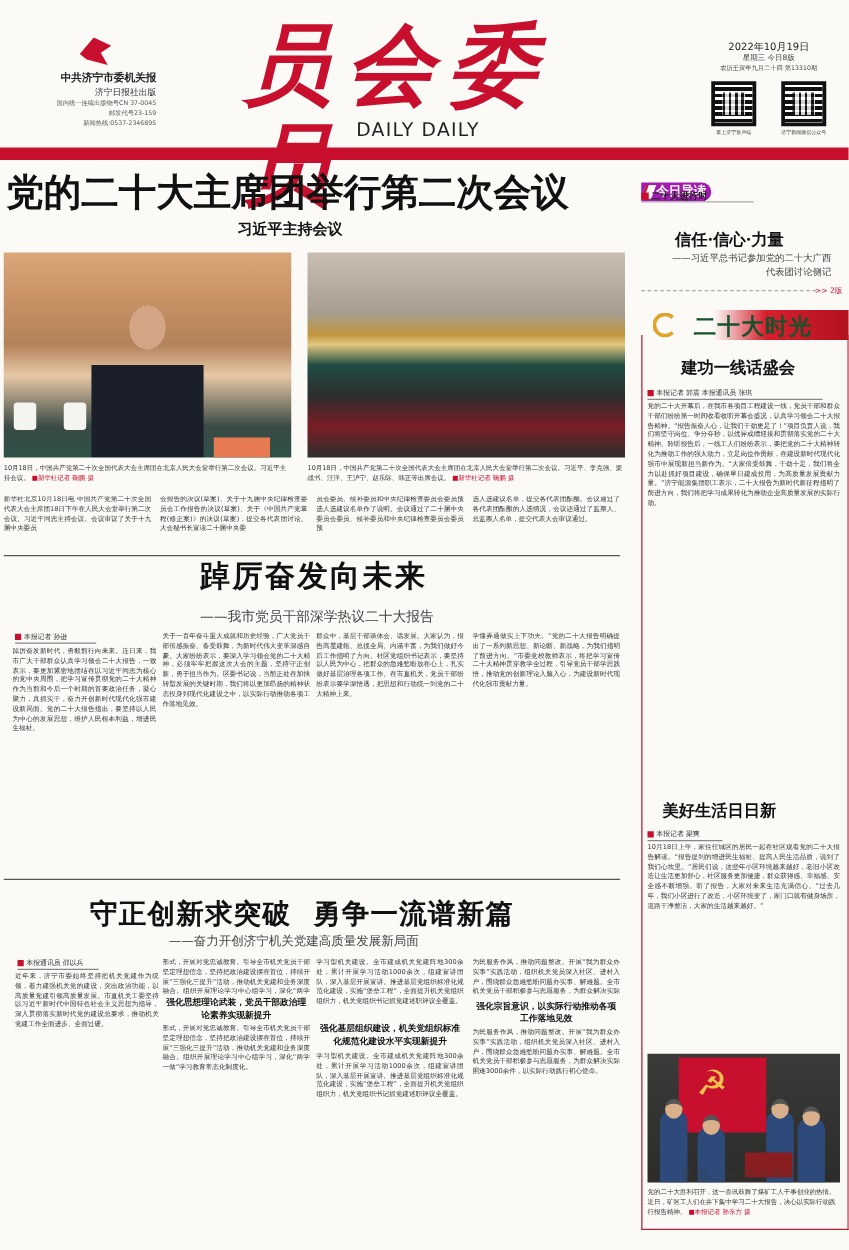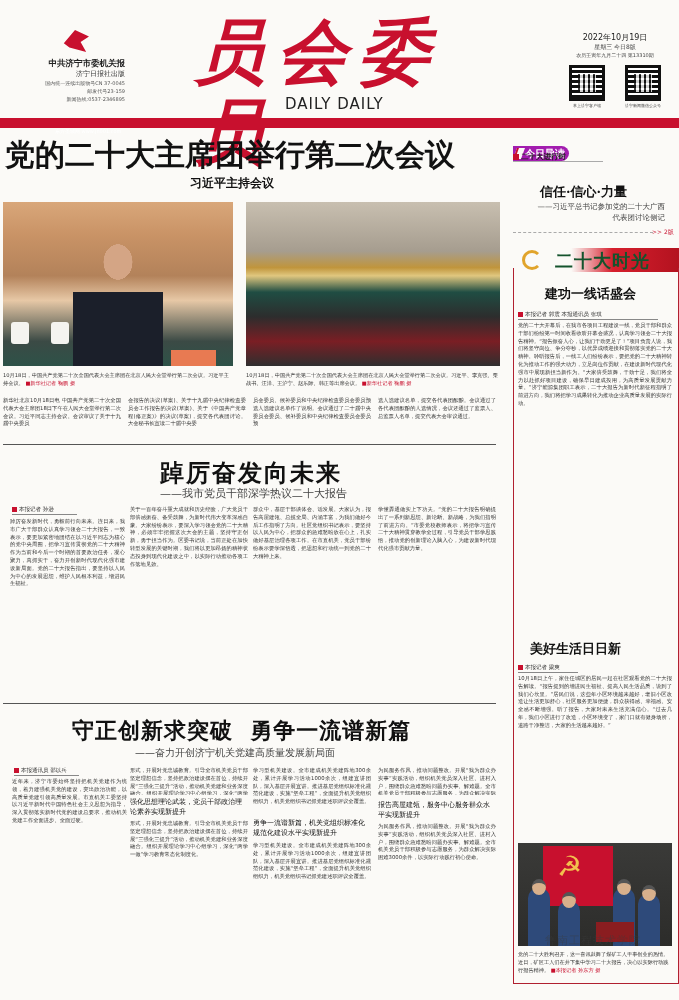--- a/index.html
+++ b/index.html
@@ -30,21 +30,21 @@
 .photo2{left:246px;top:202px;width:254px;height:164px;background:linear-gradient(180deg,#c8bfb0 0,#a69d8f 30%,#c0953c 40%,#e0c77f 45%,#1f4d43 55%,#2d2d2d 70%,#7a1e24 85%,#2f2f2f 100%)}
 .person{position:absolute;left:70px;top:30px;width:90px;height:134px;background:radial-gradient(ellipse 18px 22px at 45px 30px,#d4a585 80%,transparent 81%),linear-gradient(180deg,transparent 0 60px,#1b1f2a 60px);border-radius:40px 40px 0 0}
 .caption{font-size:5.2px;line-height:8px;color:#333;font-family:"DejaVu Sans",sans-serif}
 .credit{color:#c8102e}
 .body-text{font-family:"DejaVu Sans",sans-serif;font-size:5.3px;line-height:7.8px;color:#333;text-align:justify;word-break:break-all;overflow:hidden}
 .divider{background:#555;height:1px}
 .sec-title{font-family:"DejaVu Serif",serif;font-weight:bold;color:#111}
 .sec-sub{font-family:"DejaVu Sans",sans-serif;color:#444}
 .byline{font-family:"DejaVu Sans",sans-serif;font-size:5.5px;color:#333;border-bottom:1px solid #888;padding-bottom:1px}
 .byline::before{content:"";display:inline-block;width:5px;height:5px;background:#c8102e;margin-right:2px;vertical-align:middle}
-.inner-head{font-family:"DejaVu Sans",sans-serif;font-weight:normal;font-size:7px;line-height:10px;color:#111;text-align:left}
+.inner-head{font-family:"DejaVu Sans",sans-serif;font-weight:bold;font-size:7px;line-height:10px;color:#111;text-align:center}
 .today-tag{left:513px;top:146px;width:56px;height:15px;background:#a21caf;border-radius:0 8px 8px 0;color:#fff;font-family:"DejaVu Sans",sans-serif;font-weight:bold;font-size:10px;line-height:15px;padding-left:12px}
 .today-tag::before{content:"";position:absolute;left:2px;top:2px;width:6px;height:11px;border-left:2px solid #c8102e;background:#fbfaf7;transform:skew(-20deg)}
 .today-line{left:513px;top:161px;width:90px;height:1px;background:#aaa}
 .sq-label{font-family:"DejaVu Sans",sans-serif;font-weight:bold;font-size:7.5px}
 .sq-label::before{content:"";display:inline-block;width:6px;height:6px;background:#c8102e;margin-right:2px;vertical-align:middle}
 .dotline{border-top:1px dashed #aaa}
 .era-banner{left:513px;top:248px;width:166px;height:24px;background:linear-gradient(90deg,#fbfaf7 0,#fbfaf7 35%,#d61f2d 60%,#b3121f 100%);overflow:hidden}
 .era-text{left:555px;top:249px;font-family:"DejaVu Sans",sans-serif;font-weight:bold;font-size:18px;color:#14532d;letter-spacing:1px}
 .hammer{left:522px;top:250px;width:20px;height:20px;border-radius:50%;border:3px solid #e1a42b;border-right-color:transparent}
 .frame{left:513px;top:268px;width:166px;height:716px;border:1px solid #b02030;border-top:none}
@@ -108,42 +108,42 @@
   <span class="credit">■新华社记者 鞠鹏 摄</span>
 </div>
 
 <div class="abs body-text" style="left:3px;top:397px;width:118px;height:42px">新华社北京10月18日电 中国共产党第二十次全国代表大会主席团18日下午在人民大会堂举行第二次会议。习近平同志主持会议。会议审议了关于十九届中央委员</div>
 <div class="abs body-text" style="left:128px;top:397px;width:118px;height:42px">会报告的决议(草案)、关于十九届中央纪律检查委员会工作报告的决议(草案)、关于《中国共产党章程(修正案)》的决议(草案)，提交各代表团讨论。大会秘书长宣读二十届中央委</div>
 <div class="abs body-text" style="left:253px;top:397px;width:118px;height:42px">员会委员、候补委员和中央纪律检查委员会委员预选人选建议名单作了说明。会议通过了二十届中央委员会委员、候补委员和中央纪律检查委员会委员预</div>
 <div class="abs body-text" style="left:378px;top:397px;width:118px;height:42px">选人选建议名单，提交各代表团酝酿。会议通过了各代表团酝酿的人选情况，会议还通过了监票人、总监票人名单，提交代表大会审议通过。</div>
 
 <div class="abs divider" style="left:3px;top:444px;width:493px"></div>
 
-<div class="abs sec-title" style="left:160px;top:457px;font-size:24px;letter-spacing:2px">踔厉奋发向未来</div>
+<div class="abs sec-title" style="left:160px;top:445px;font-size:24px;letter-spacing:2px">踔厉奋发向未来</div>
 <div class="abs sec-sub" style="left:160px;top:486px;font-size:11px">——我市党员干部深学热议二十大报告</div>
 <div class="abs byline" style="left:12px;top:506px;width:65px">本报记者 孙逊</div>
 <div class="abs body-text" style="left:10px;top:518px;width:115px;height:170px">踔厉奋发新时代，勇毅前行向未来。连日来，我市广大干部群众认真学习领会二十大报告，一致表示，要更加紧密地团结在以习近平同志为核心的党中央周围，把学习宣传贯彻党的二十大精神作为当前和今后一个时期的首要政治任务，凝心聚力，真抓实干，奋力开创新时代现代化强市建设新局面。党的二十大报告指出，要坚持以人民为中心的发展思想，维护人民根本利益，增进民生福祉。</div>
 <div class="abs body-text" style="left:130px;top:506px;width:118px;height:182px">关于一百年奋斗重大成就和历史经验，广大党员干部倍感振奋、备受鼓舞，为新时代伟大变革深感自豪。大家纷纷表示，要深入学习领会党的二十大精神，必须牢牢把握这次大会的主题，坚持守正创新，勇于担当作为。区委书记说，当前正处在加快转型发展的关键时期，我们将以更加昂扬的精神状态投身到现代化建设之中，以实际行动推动各项工作落地见效。</div>
 <div class="abs body-text" style="left:253px;top:506px;width:118px;height:182px">群众中，基层干部谈体会、话发展。大家认为，报告高屋建瓴、总揽全局、内涵丰富，为我们做好今后工作指明了方向。社区党组织书记表示，要坚持以人民为中心，把群众的急难愁盼放在心上，扎实做好基层治理各项工作。在市直机关，党员干部纷纷表示要学深悟透，把思想和行动统一到党的二十大精神上来。</div>
 <div class="abs body-text" style="left:378px;top:506px;width:118px;height:182px">学懂弄通做实上下功夫。“党的二十大报告明确提出了一系列新思想、新论断、新战略，为我们指明了前进方向。”市委党校教师表示，将把学习宣传二十大精神贯穿教学全过程，引导党员干部学思践悟，推动党的创新理论入脑入心，为建设新时代现代化强市贡献力量。</div>
 
 <div class="abs divider" style="left:3px;top:703px;width:493px"></div>
 
 <div class="abs sec-title" style="left:72px;top:716px;font-size:22px;letter-spacing:1px;white-space:pre">守正创新求突破  勇争一流谱新篇</div>
 <div class="abs sec-sub" style="left:135px;top:746px;font-size:10px">——奋力开创济宁机关党建高质量发展新局面</div>
 <div class="abs byline" style="left:14px;top:767px;width:65px">本报通讯员 邵以兵</div>
 <div class="abs body-text" style="left:12px;top:778px;width:115px;height:222px">近年来，济宁市委始终坚持把机关党建作为统领，着力建强机关党的建设，突出政治功能，以高质量党建引领高质量发展。市直机关工委坚持以习近平新时代中国特色社会主义思想为指导，深入贯彻落实新时代党的建设总要求，推动机关党建工作全面进步、全面过硬。</div>
 <div class="abs body-text" style="left:130px;top:767px;width:118px;height:28px">形式，开展对党忠诚教育。引导全市机关党员干部坚定理想信念，坚持把政治建设摆在首位，持续开展“三强化三提升”活动，推动机关党建和业务深度融合。组织开展理论学习中心组学习，深化“两学一做”学习教育常态化制度化。</div>
 <div class="abs inner-head" style="left:130px;top:797px;width:118px">强化思想理论武装，党员干部政治理论素养实现新提升</div>
 <div class="abs body-text" style="left:130px;top:820px;width:118px;height:180px">形式，开展对党忠诚教育。引导全市机关党员干部坚定理想信念，坚持把政治建设摆在首位，持续开展“三强化三提升”活动，推动机关党建和业务深度融合。组织开展理论学习中心组学习，深化“两学一做”学习教育常态化制度化。</div>
 <div class="abs body-text" style="left:253px;top:767px;width:118px;height:48px">学习型机关建设。全市建成机关党建阵地300余处，累计开展学习活动1000余次，组建宣讲团队，深入基层开展宣讲。推进基层党组织标准化规范化建设，实施“堡垒工程”，全面提升机关党组织组织力，机关党组织书记抓党建述职评议全覆盖。</div>
-<div class="abs inner-head" style="left:253px;top:818px;width:118px">勇争一流谱新篇，机关党组织标准化规范化建设水平实现新提升</div>
+<div class="abs inner-head" style="left:253px;top:818px;width:118px">强化基层组织建设，机关党组织标准化规范化建设水平实现新提升</div>
 <div class="abs body-text" style="left:253px;top:842px;width:118px;height:158px">学习型机关建设。全市建成机关党建阵地300余处，累计开展学习活动1000余次，组建宣讲团队，深入基层开展宣讲。推进基层党组织标准化规范化建设，实施“堡垒工程”，全面提升机关党组织组织力，机关党组织书记抓党建述职评议全覆盖。</div>
 <div class="abs body-text" style="left:378px;top:767px;width:118px;height:28px">为民服务作风，推动问题整改。开展“我为群众办实事”实践活动，组织机关党员深入社区、进村入户，围绕群众急难愁盼问题办实事、解难题。全市机关党员干部积极参与志愿服务，为群众解决实际困难3000余件，以实际行动践行初心使命。</div>
-<div class="abs inner-head" style="left:378px;top:800px;width:118px">报告高屋建瓴，服务中心服务群众水平实现新提升</div>
+<div class="abs inner-head" style="left:378px;top:800px;width:118px">强化宗旨意识，以实际行动推动各项工作落地见效</div>
 <div class="abs body-text" style="left:378px;top:823px;width:118px;height:177px">为民服务作风，推动问题整改。开展“我为群众办实事”实践活动，组织机关党员深入社区、进村入户，围绕群众急难愁盼问题办实事、解难题。全市机关党员干部积极参与志愿服务，为群众解决实际困难3000余件，以实际行动践行初心使命。</div>
 
 <div class="abs today-tag">今日导读</div>
 <div class="abs today-line"></div>
 <div class="abs sq-label" style="left:513px;top:152px">二十大进行时</div>
 <div class="abs sec-title" style="left:540px;top:183px;font-size:13px">信任·信心·力量</div>
 <div class="abs sec-sub" style="left:535px;top:201px;width:130px;font-size:7.5px;line-height:11px;text-align:right">——习近平总书记参加党的二十大广西代表团讨论侧记</div>
 <div class="abs dotline" style="left:513px;top:232px;width:140px"></div>
 <div class="abs sec-sub" style="left:652px;top:228px;font-size:6px;color:#c8102e">&gt;&gt; 2版</div>
 

